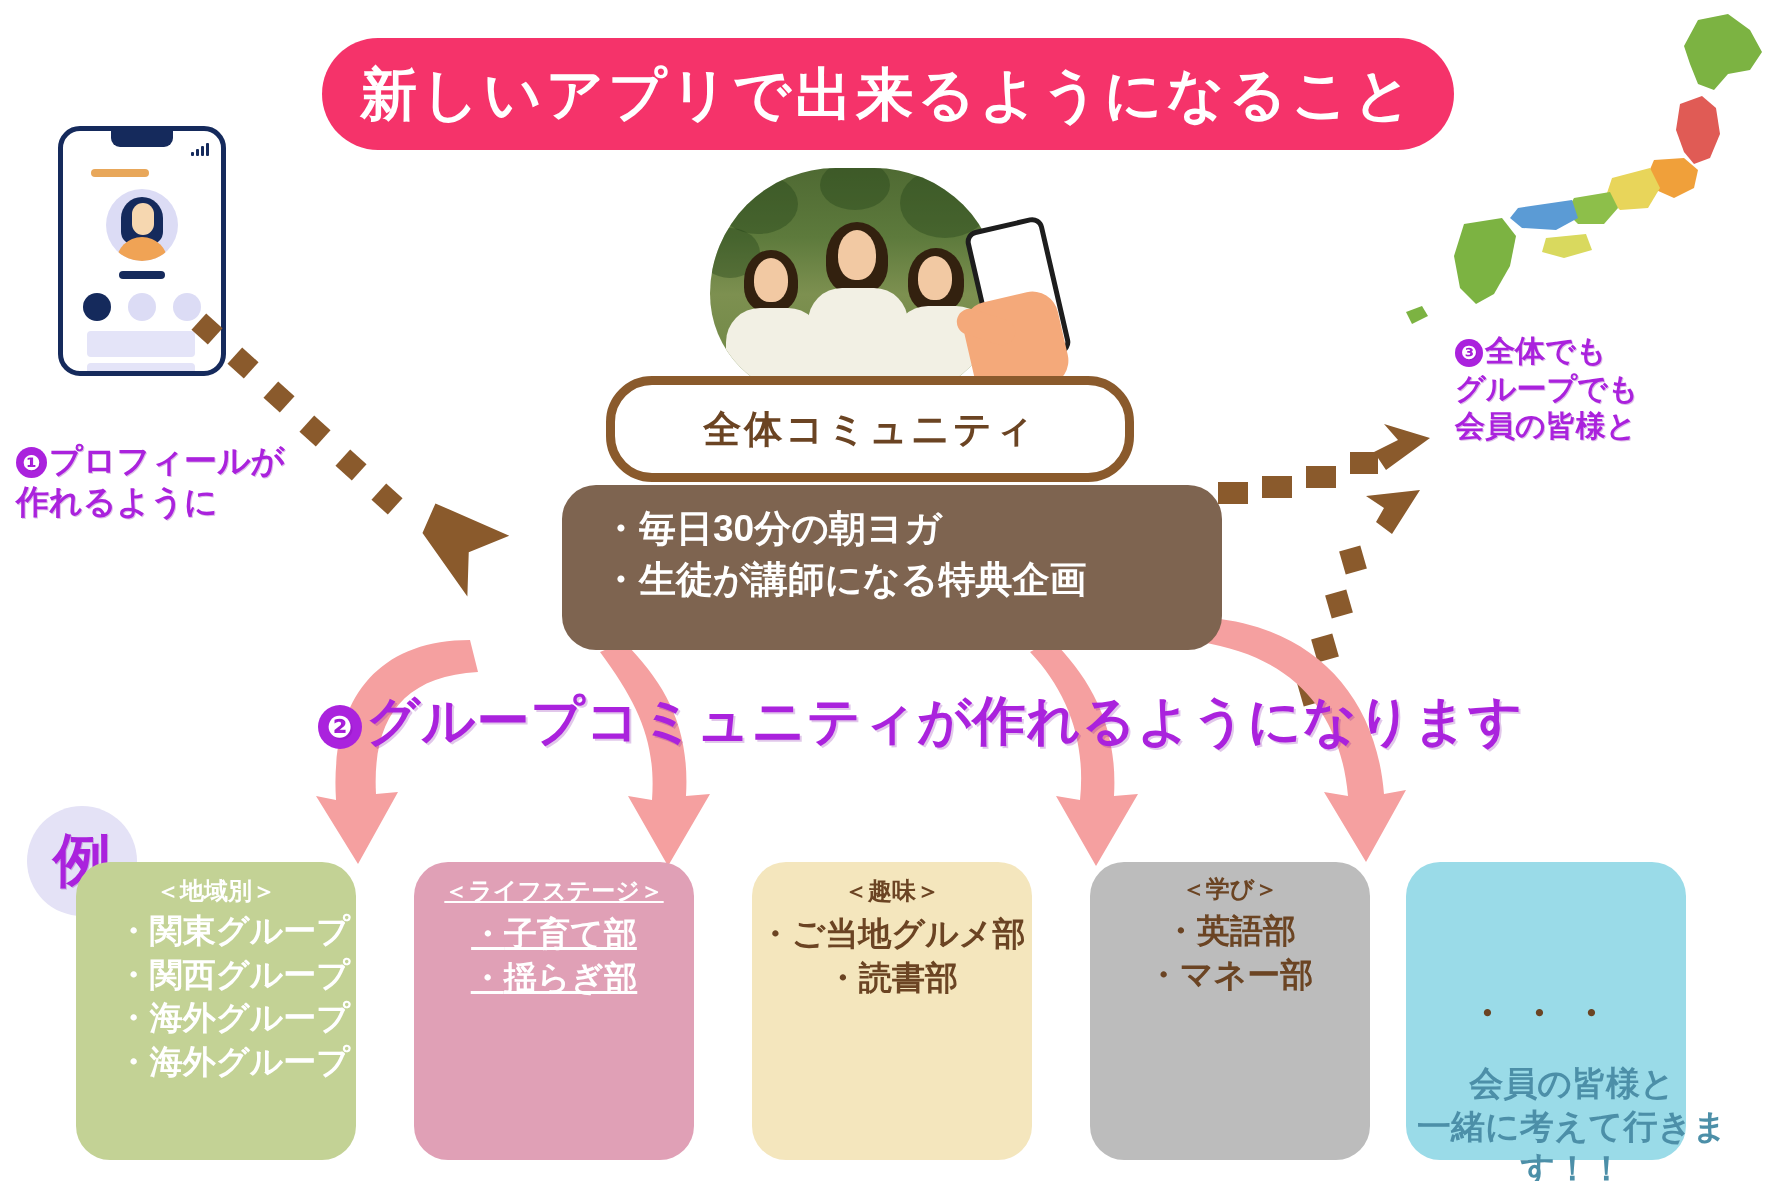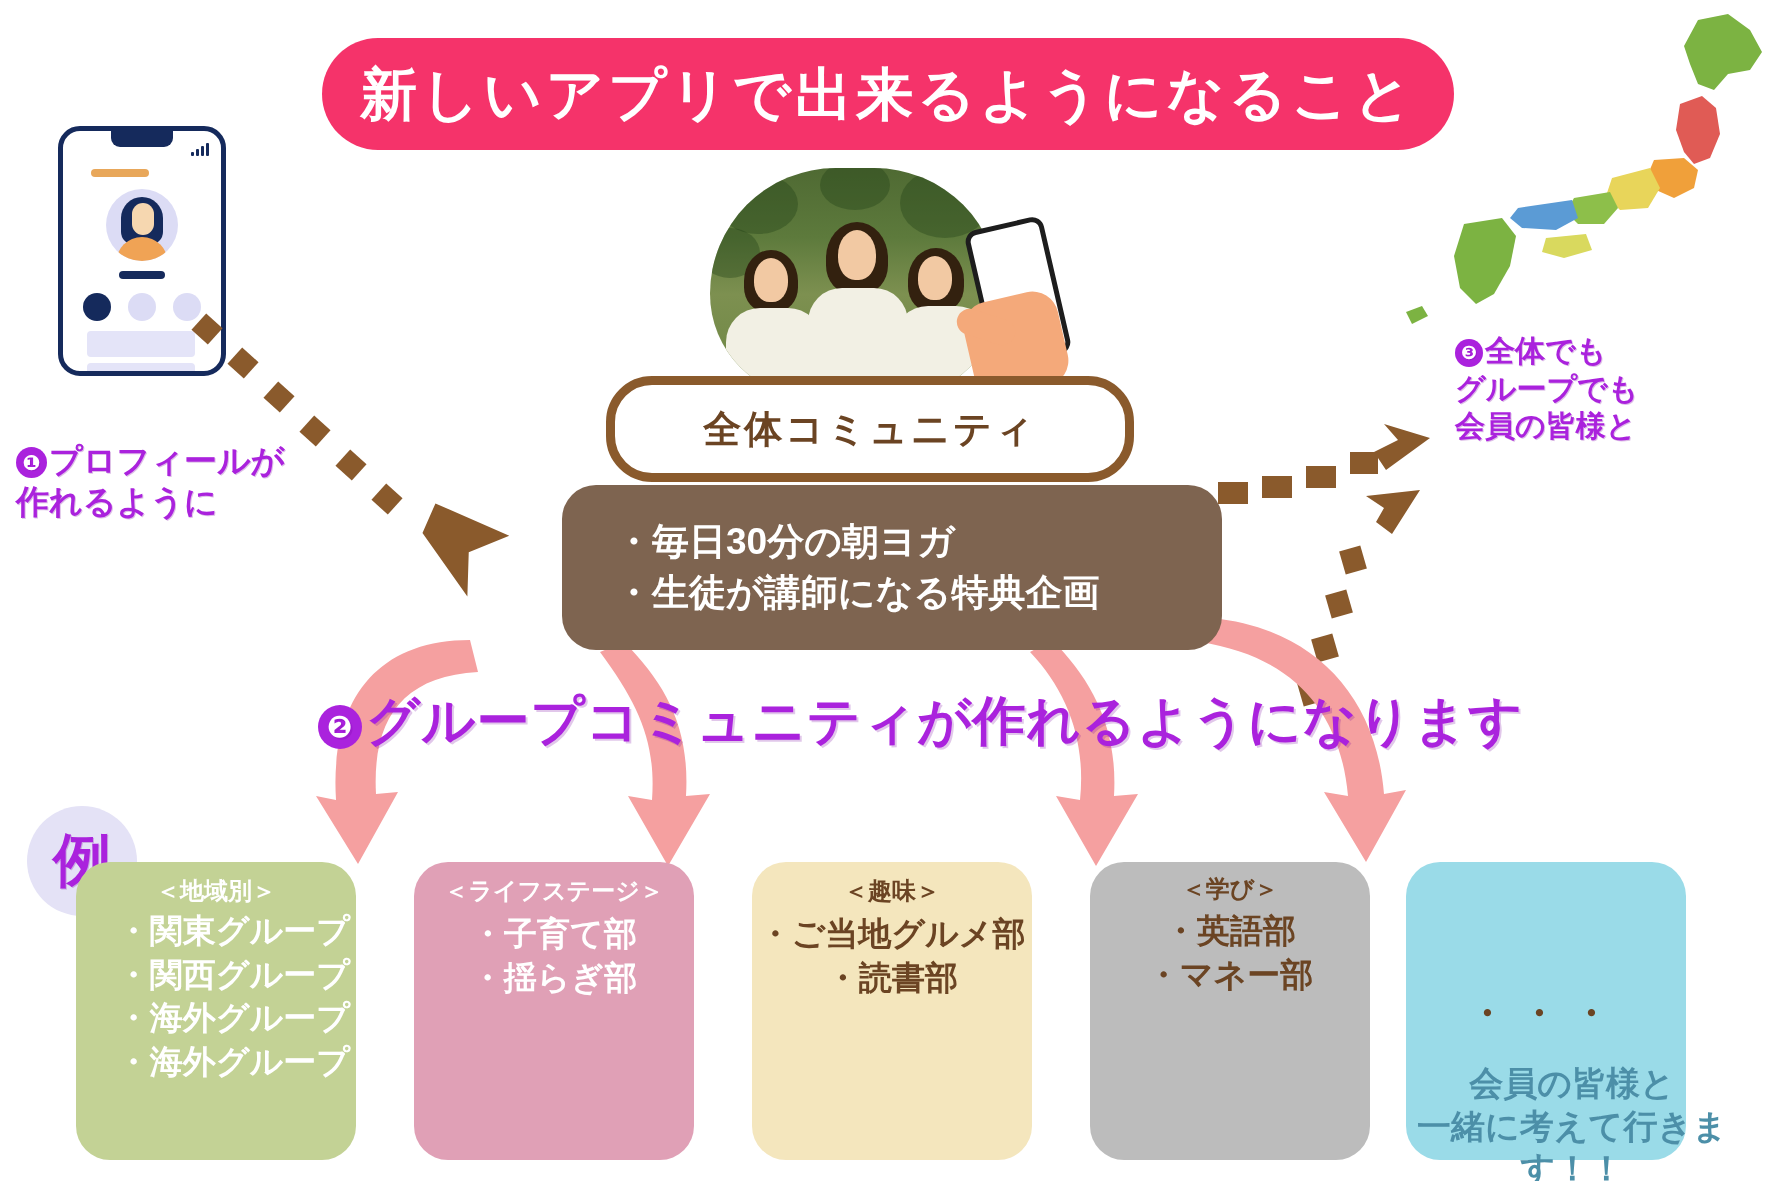--- a/index.html
+++ b/index.html
@@ -112,21 +112,21 @@
     display:flex;align-items:center;justify-content:center;
   }
   .pill .t{color:#6b4423;font-size:38px;font-weight:bold;letter-spacing:3px;white-space:nowrap;}
 
   
   .brownbox{
     position:absolute;left:562px;top:485px;width:660px;height:165px;
     background:#7e6450;border-radius:34px;
     padding:14px 0 0 0;box-sizing:border-box;
   }
-  .brownbox ul{list-style:none;margin:17px;padding:0 0 0 62px;}
+  .brownbox ul{list-style:none;margin:4px;padding:0 0 0 62px;}
   .brownbox li{
     color:#ffffff;font-size:37px;font-weight:bold;line-height:1.38;
     white-space:nowrap;
   }
   .brownbox li::before{content:"・";margin-left:-26px;}
 
   
   .arrows{position:absolute;left:0;top:0;width:1772px;height:1181px;pointer-events:none;}
 
   
@@ -153,21 +153,21 @@
   .card .hd{font-size:24px;font-weight:bold;line-height:1.25;white-space:nowrap;}
   .card ul{list-style:none;margin:6px 0 0 0;padding:0;}
   .card li{font-size:33px;font-weight:bold;line-height:1.32;white-space:nowrap;}
   .card li::before{content:"・";}
 
   .card-green{left:76px;background:#c3d295;}
   .card-green .hd,.card-green li{color:#ffffff;}
   .card-green ul{text-align:right;padding-left:18px;font-family:Liberation Mono, monospace;}
 
   .card-pink{left:414px;background:#e0a0b6;}
-  .card-pink .hd,.card-pink li{color:#ffffff;}
+  .card-pink .hd,.card-pink li{color:#ffffff;text-decoration:underline;}
 
   .card-yellow{left:752px;background:#f4e6bd;}
   .card-yellow .hd,.card-yellow li{color:#6b4423;}
 
   .card-gray{left:1090px;background:#bcbcbc;font-family:Liberation Mono, monospace;}
   .card-gray .hd,.card-gray li{color:#6b4423;}
 
   .card-blue{left:1406px;background:#9adbe8;}
   .card-blue .dots3{
     color:#6b4423;font-size:38px;font-weight:bold;letter-spacing:14px;

